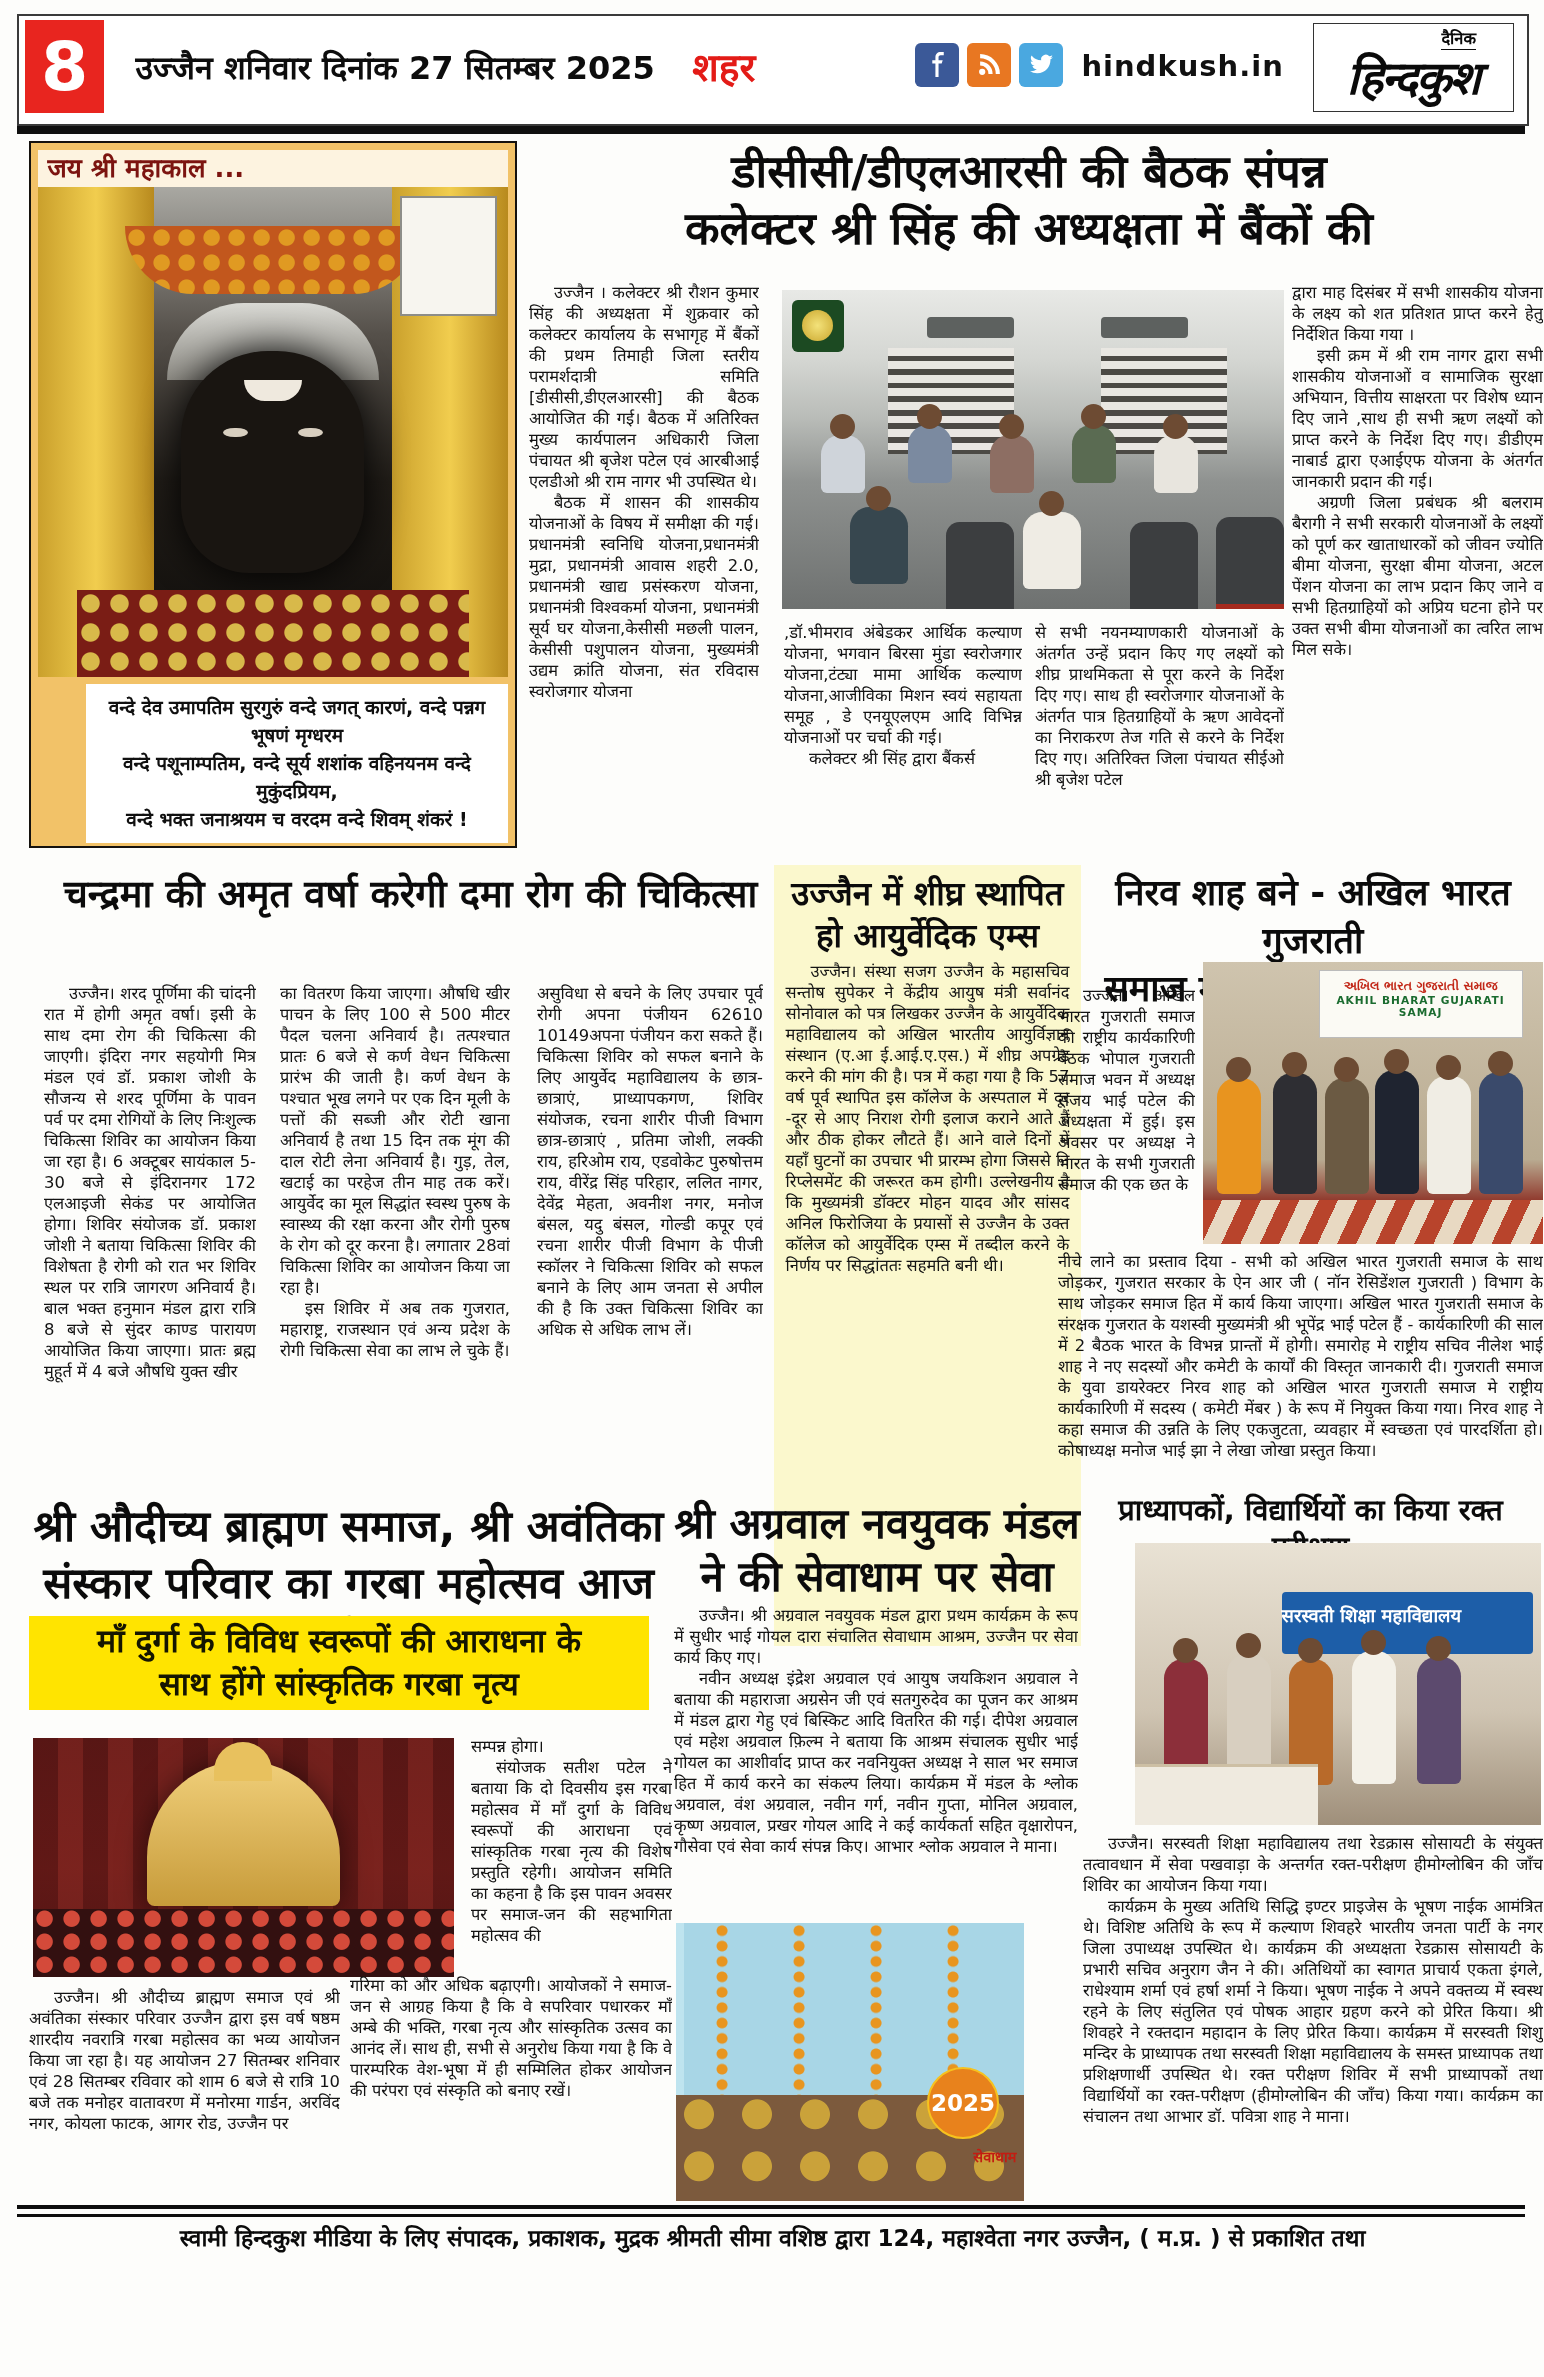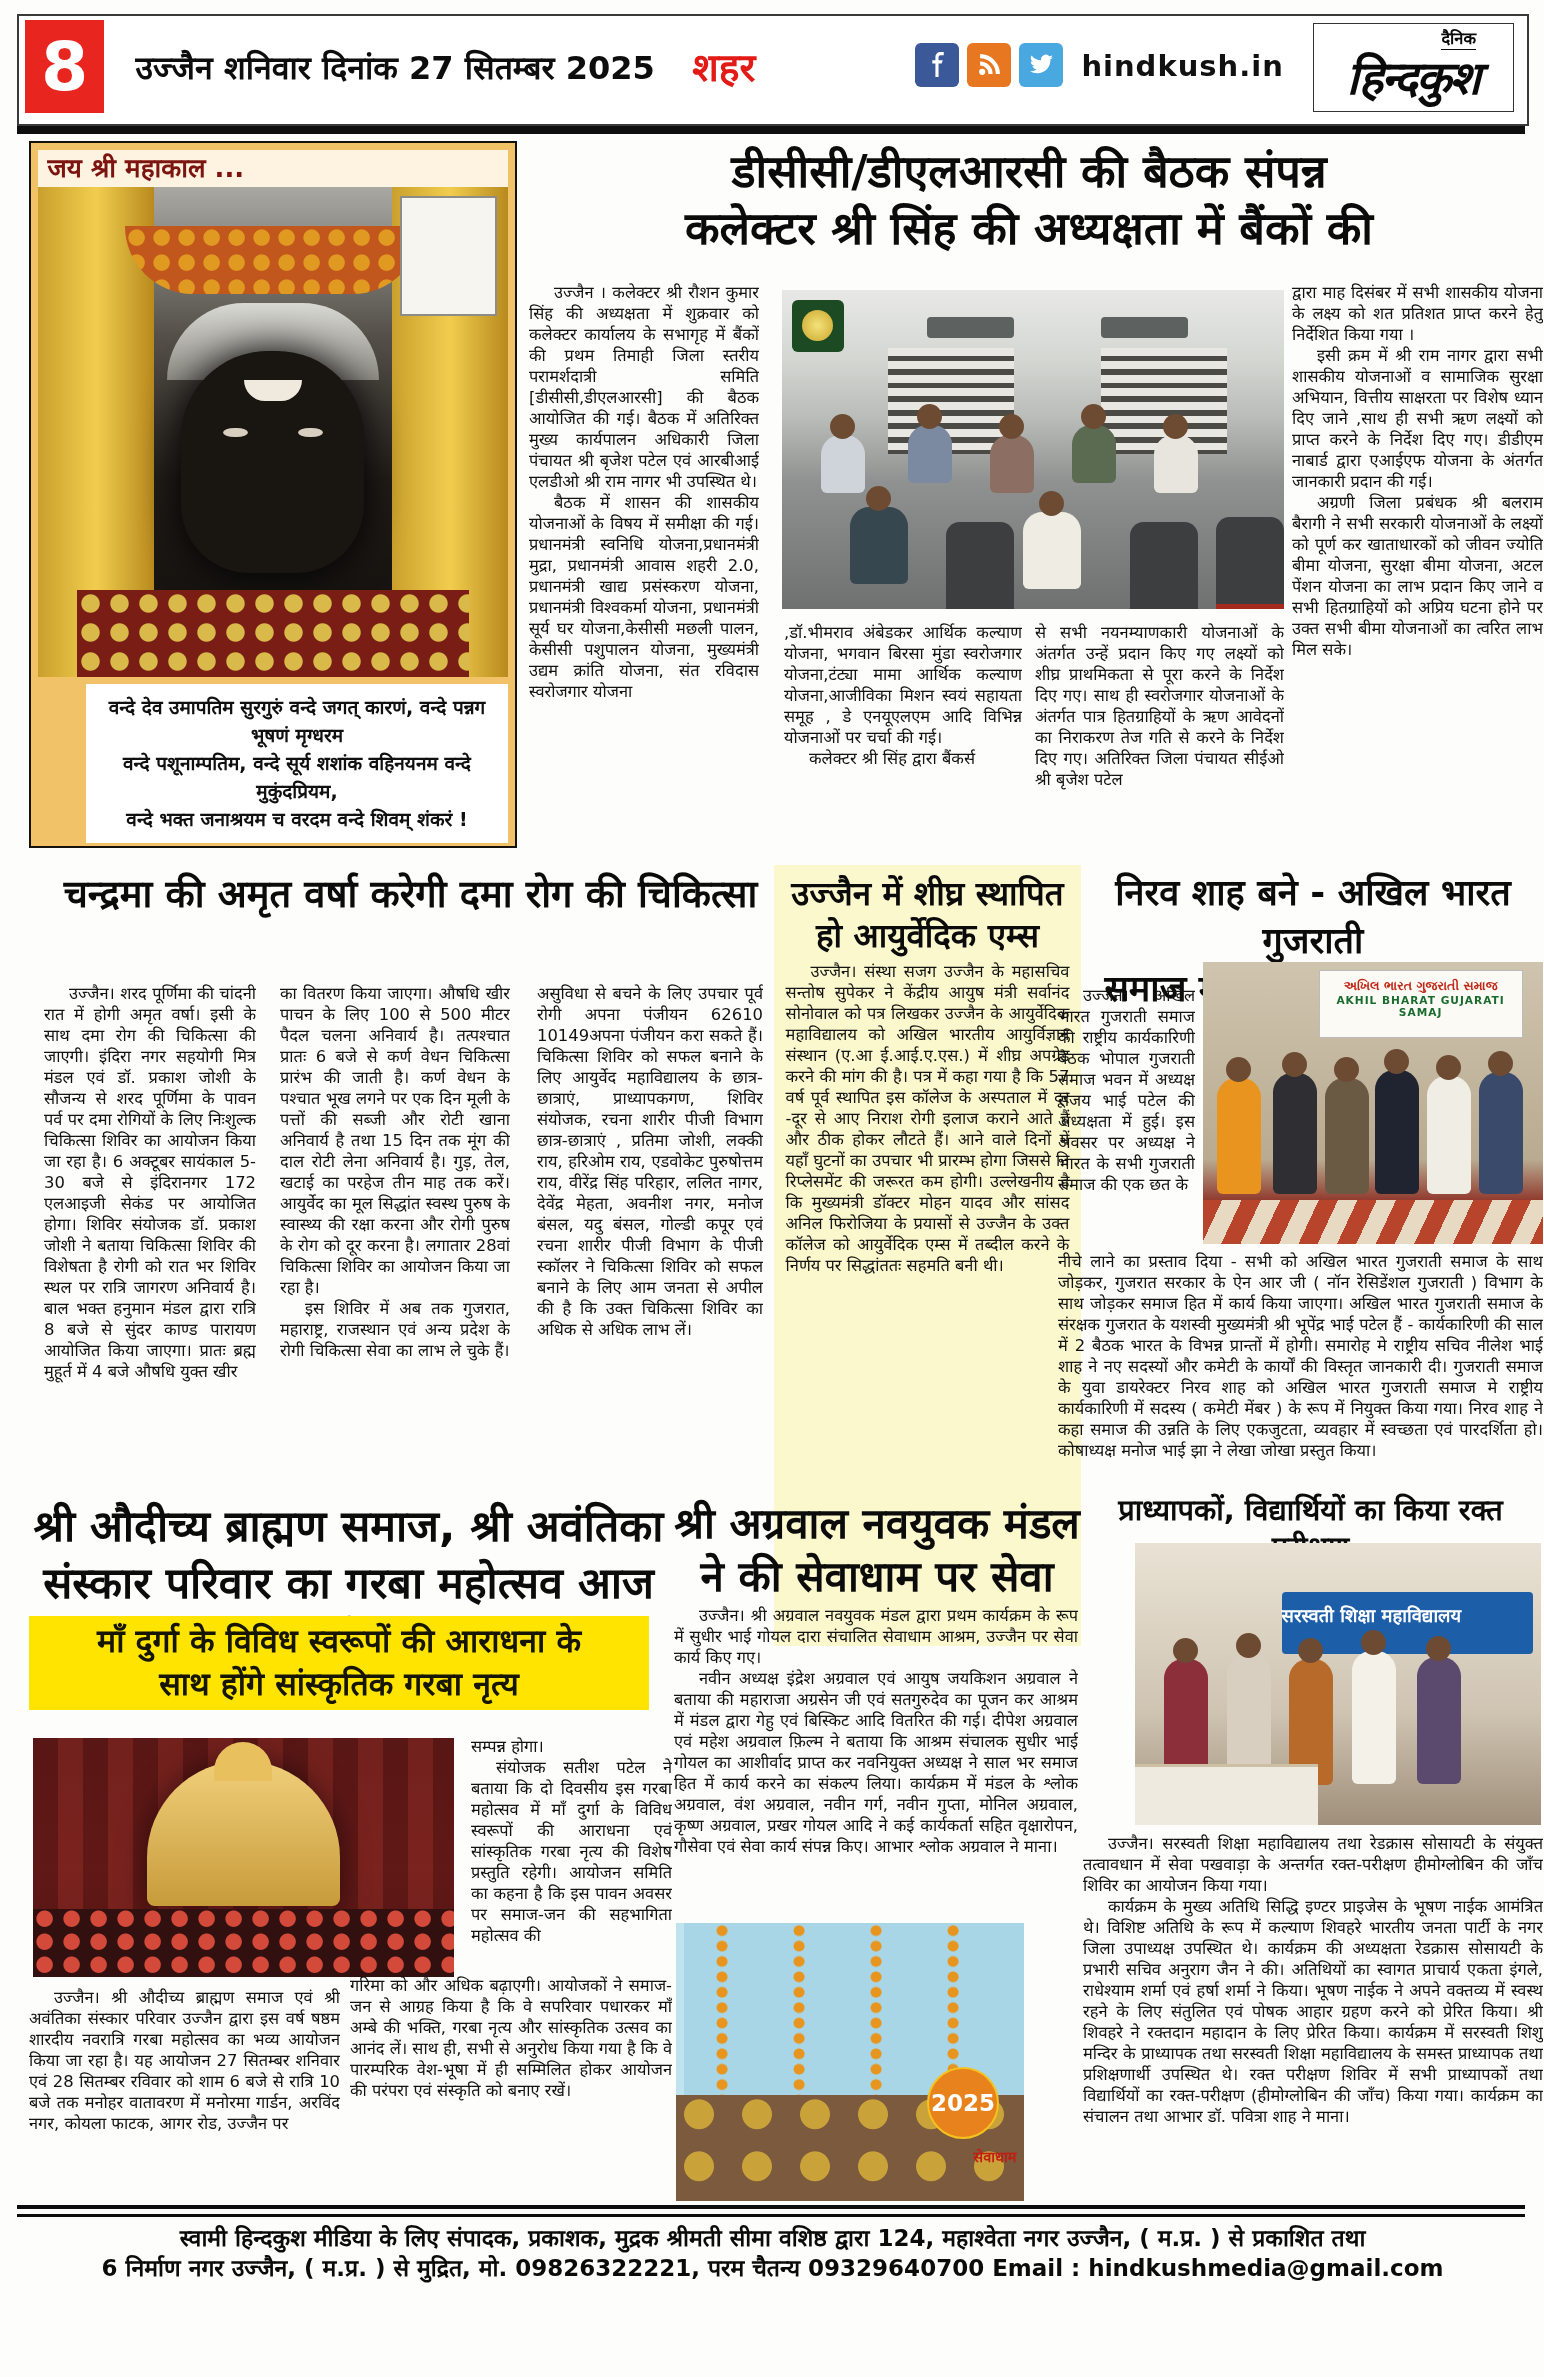--- a/index.html
+++ b/index.html
@@ -324,15 +324,14 @@
   <div class="b-table"></div>
 </div>
 <div class="abs bodytxt blood-body">
   <p>उज्जैन। सरस्वती शिक्षा महाविद्यालय तथा रेडक्रास सोसायटी के संयुक्त तत्वावधान में सेवा पखवाड़ा के अन्तर्गत रक्त-परीक्षण हीमोग्लोबिन की जाँच शिविर का आयोजन किया गया।</p>
   <p>कार्यक्रम के मुख्य अतिथि सिद्धि इण्टर प्राइजेस के भूषण नाईक आमंत्रित थे। विशिष्ट अतिथि के रूप में कल्याण शिवहरे भारतीय जनता पार्टी के नगर जिला उपाध्यक्ष उपस्थित थे। कार्यक्रम की अध्यक्षता रेडक्रास सोसायटी के प्रभारी सचिव अनुराग जैन ने की। अतिथियों का स्वागत प्राचार्य एकता इंगले, राधेश्याम शर्मा एवं हर्षा शर्मा ने किया। भूषण नाईक ने अपने वक्तव्य में स्वस्थ रहने के लिए संतुलित एवं पोषक आहार ग्रहण करने को प्रेरित किया। श्री शिवहरे ने रक्तदान महादान के लिए प्रेरित किया। कार्यक्रम में सरस्वती शिशु मन्दिर के प्राध्यापक तथा सरस्वती शिक्षा महाविद्यालय के समस्त प्राध्यापक तथा प्रशिक्षणार्थी उपस्थित थे। रक्त परीक्षण शिविर में सभी प्राध्यापकों तथा विद्यार्थियों का रक्त-परीक्षण (हीमोग्लोबिन की जाँच) किया गया। कार्यक्रम का संचालन तथा आभार डॉ. पवित्रा शाह ने माना।</p>
 </div>
 
 <div class="abs footer-rule"></div>
 <div class="abs footer-text">
   <div>स्वामी हिन्दकुश मीडिया के लिए संपादक, प्रकाशक, मुद्रक श्रीमती सीमा वशिष्ठ द्वारा 124, महाश्वेता नगर उज्जैन, ( म.प्र. ) से प्रकाशित तथा</div>
-  <div>6 निर्माण नगर उज्जैन, ( म.प्र. ) से मुद्रित, मो. 09826322221, परम चैतन्य 09329640700   Email  :  hindkushmedia@gmail.com</div>
 </div>
 
 
 </body></html>

